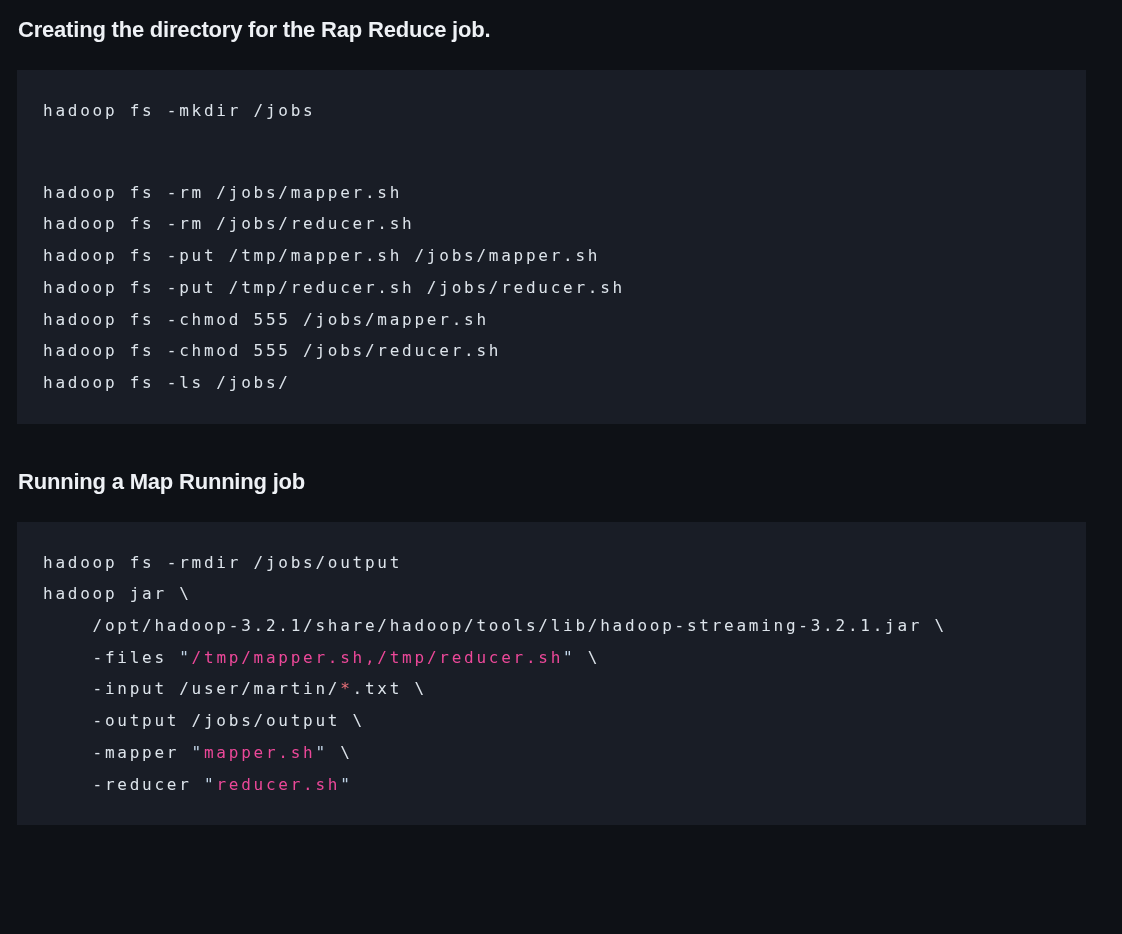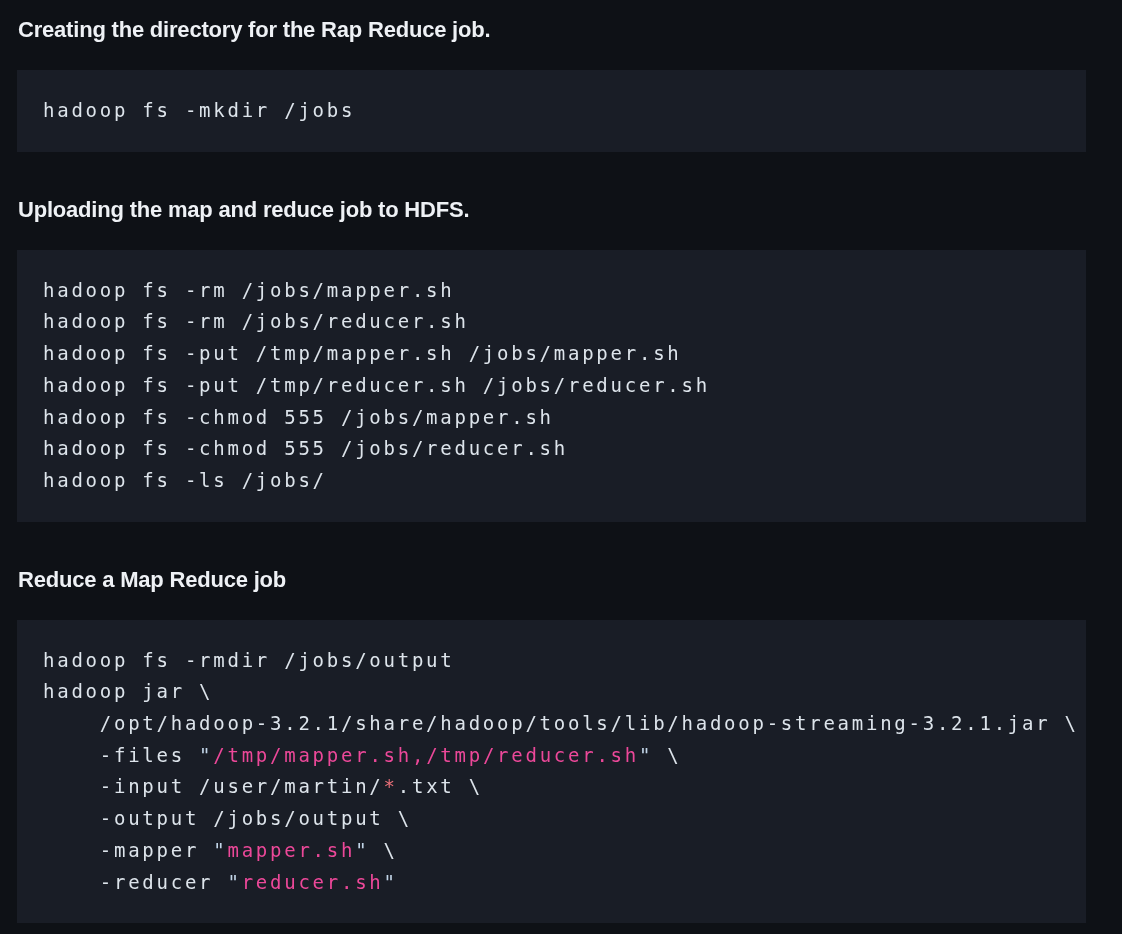--- a/index.html
+++ b/index.html
@@ -31,37 +31,36 @@
     box-sizing: border-box;
     background: #191d26;
     padding: 25px 20px 25px 26px;
     margin: 0;
     overflow: hidden;
   }
   .code-line {
     display: block;
     white-space: pre;
     font-family: "DejaVu Sans Mono", "Liberation Mono", monospace;
-    font-size: 19px;
+    font-size: 16px;
     line-height: 31.7px;
     letter-spacing: 2.75px;
     color: #dde4eb;
   }
   .tok-plain  { color: #dde4eb; }
   .tok-string { color: #ec4899; }
   .tok-quote  { color: #c2d5e8; }
   .tok-glob   { color: #e97079; }
 </style>
 </head>
 <body>
 
 <div class="article">
 
   <h2 class="section-heading first">Creating the directory for the Rap Reduce job.</h2>
   <pre class="code-block"><span class="code-line"><span class="tok-plain">hadoop fs -mkdir /jobs</span></span></pre>
 
-  <h2 class="section-heading">Uploading the map and reduce job to HDFS.</h2>
   <pre class="code-block"><span class="code-line"><span class="tok-plain">hadoop fs -rm /jobs/mapper.sh</span></span><span class="code-line"><span class="tok-plain">hadoop fs -rm /jobs/reducer.sh</span></span><span class="code-line"><span class="tok-plain">hadoop fs -put /tmp/mapper.sh /jobs/mapper.sh</span></span><span class="code-line"><span class="tok-plain">hadoop fs -put /tmp/reducer.sh /jobs/reducer.sh</span></span><span class="code-line"><span class="tok-plain">hadoop fs -chmod 555 /jobs/mapper.sh</span></span><span class="code-line"><span class="tok-plain">hadoop fs -chmod 555 /jobs/reducer.sh</span></span><span class="code-line"><span class="tok-plain">hadoop fs -ls /jobs/</span></span></pre>
 
-  <h2 class="section-heading">Reduce a Map Reduce job</h2>
+  <h2 class="section-heading">Running a Map Running job</h2>
   <pre class="code-block"><span class="code-line"><span class="tok-plain">hadoop fs -rmdir /jobs/output</span></span><span class="code-line"><span class="tok-plain">hadoop jar \</span></span><span class="code-line"><span class="tok-plain">    /opt/hadoop-3.2.1/share/hadoop/tools/lib/hadoop-streaming-3.2.1.jar \</span></span><span class="code-line"><span class="tok-plain">    -files </span><span class="tok-quote">"</span><span class="tok-string">/tmp/mapper.sh,/tmp/reducer.sh</span><span class="tok-quote">"</span><span class="tok-plain"> \</span></span><span class="code-line"><span class="tok-plain">    -input /user/martin/</span><span class="tok-glob">*</span><span class="tok-plain">.txt \</span></span><span class="code-line"><span class="tok-plain">    -output /jobs/output \</span></span><span class="code-line"><span class="tok-plain">    -mapper </span><span class="tok-quote">"</span><span class="tok-string">mapper.sh</span><span class="tok-quote">"</span><span class="tok-plain"> \</span></span><span class="code-line"><span class="tok-plain">    -reducer </span><span class="tok-quote">"</span><span class="tok-string">reducer.sh</span><span class="tok-quote">"</span></span></pre>
 
 </div>
 
 </body></html>

